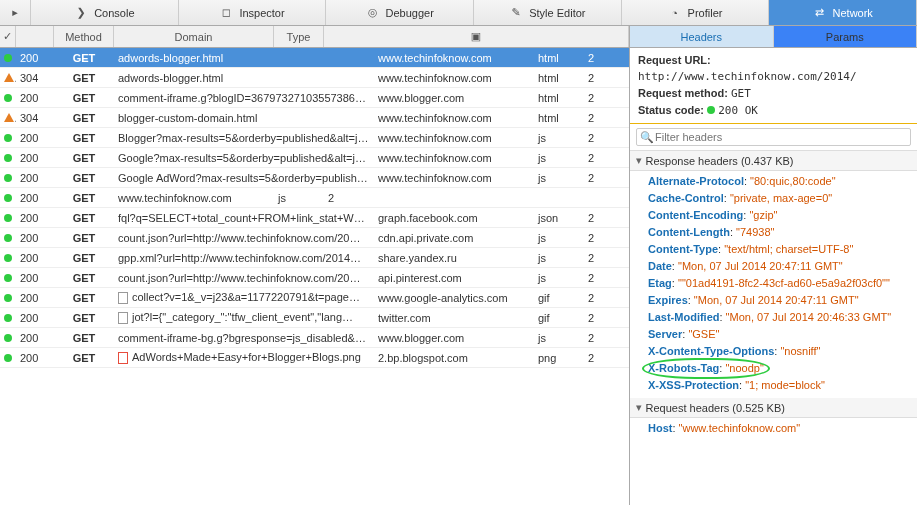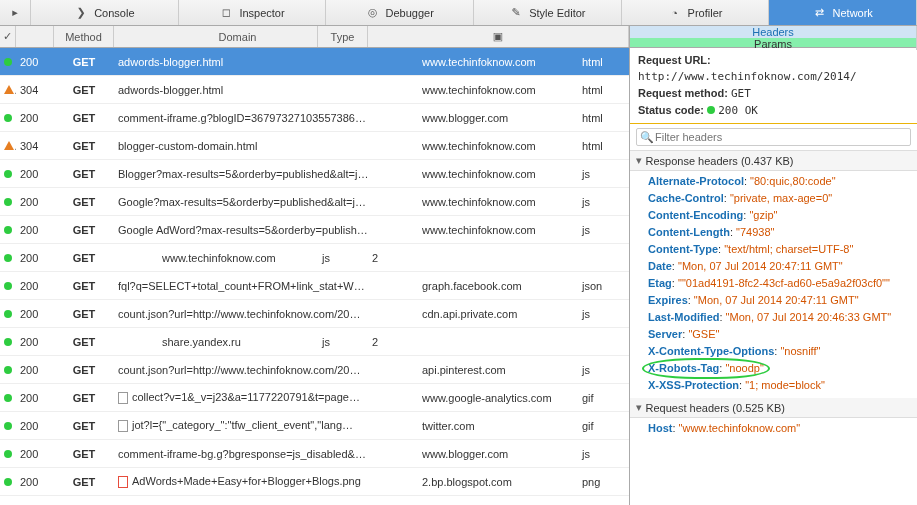--- a/index.html
+++ b/index.html
@@ -15,33 +15,33 @@
 .main { display: flex; height: calc(505px - 26px); }
 .left { flex: 0 0 630px; border-right: 1px solid #aaa; overflow: hidden; }
 .right { flex: 1; overflow: auto; }
 
 .grid-head { display: flex; height: 22px; border-bottom: 1px solid #aaa; background: #f0f0f0; }
 .grid-head > div { display: flex; align-items: center; justify-content: center; border-right: 1px solid #ccc; color: #555; }
 .c-st { flex: 0 0 16px; }
 .c-code { flex: 0 0 38px; }
 .c-method { flex: 0 0 60px; text-align: center; }
 .c-file { flex: 0 0 260px; }
-.c-domain { flex: 0 0 160px; margin-left: 44px; }
+.c-domain { flex: 0 0 160px; }
 .c-type { flex: 0 0 50px; }
 .c-extra { flex: 1; }
 
-.row { display: flex; height: 28px; align-items: center; border-bottom: 1px solid #eee; }
+.row { display: flex; height: 20px; align-items: center; border-bottom: 1px solid #eee; }
 .row > div { padding: 0 4px; overflow: hidden; white-space: nowrap; text-overflow: ellipsis; }
 .row.sel { background: #4a90d9; color: #fff; }
 .dot-g { width: 8px; height: 8px; border-radius: 50%; background: #2ecc40; display: inline-block; }
 .tri-o { width: 0; height: 0; border-left: 5px solid transparent; border-right: 5px solid transparent; border-bottom: 9px solid #e67e22; display: inline-block; }
 .file-icon { width: 10px; height: 12px; border: 1px solid #999; display: inline-block; margin-right: 4px; vertical-align: middle; }
 .file-icon.img { border-color: #e74c3c; }
 
-.tabs2 { display: flex; height: 22px; border-bottom: 1px solid #aaa; background: #86efac; flex-direction: column; }
+.tabs2 { display: flex; height: 22px; border-bottom: 1px solid #aaa; background: #3b82f6; }
 .tabs2 > div { flex: 1; display: flex; align-items: center; justify-content: center; border-right: 1px solid #ccc; cursor: pointer; }
 .tabs2 > div.active { background: #d0e4f5; color: #1a6fb3; }
 
 .req-info { padding: 4px 8px; font-size: 11px; line-height: 16px; border-bottom: 1px solid #eab308; }
 .req-info b { font-weight: bold; }
 .mono { font-family: Consolas, monospace; }
 
 .filter-box { padding: 4px 6px; border-bottom: 1px solid #ddd; }
 .filter-box input { width: 100%; padding: 2px 18px 2px 18px; border: 1px solid #ccc; border-radius: 2px; background: #fff; }
 .filter-wrap { position: relative; }
@@ -189,20 +189,21 @@
           <div class="c-method"><b>GET</b></div>
           <div class="c-file">count.json?url=http://www.techinfoknow.com/20…</div>
           <div class="c-domain">cdn.api.private.com</div>
           <div class="c-type">js</div>
           <div class="c-extra">2</div>
         </div>
         <div class="row">
           <div class="c-st"><span class="dot-g"></span></div>
           <div class="c-code">200</div>
           <div class="c-method"><b>GET</b></div>
+          <div class="c-file">gpp.xml?url=http://www.techinfoknow.com/2014…</div>
           <div class="c-domain">share.yandex.ru</div>
           <div class="c-type">js</div>
           <div class="c-extra">2</div>
         </div>
         <div class="row">
           <div class="c-st"><span class="dot-g"></span></div>
           <div class="c-code">200</div>
           <div class="c-method"><b>GET</b></div>
           <div class="c-file">count.json?url=http://www.techinfoknow.com/20…</div>
           <div class="c-domain">api.pinterest.com</div>

